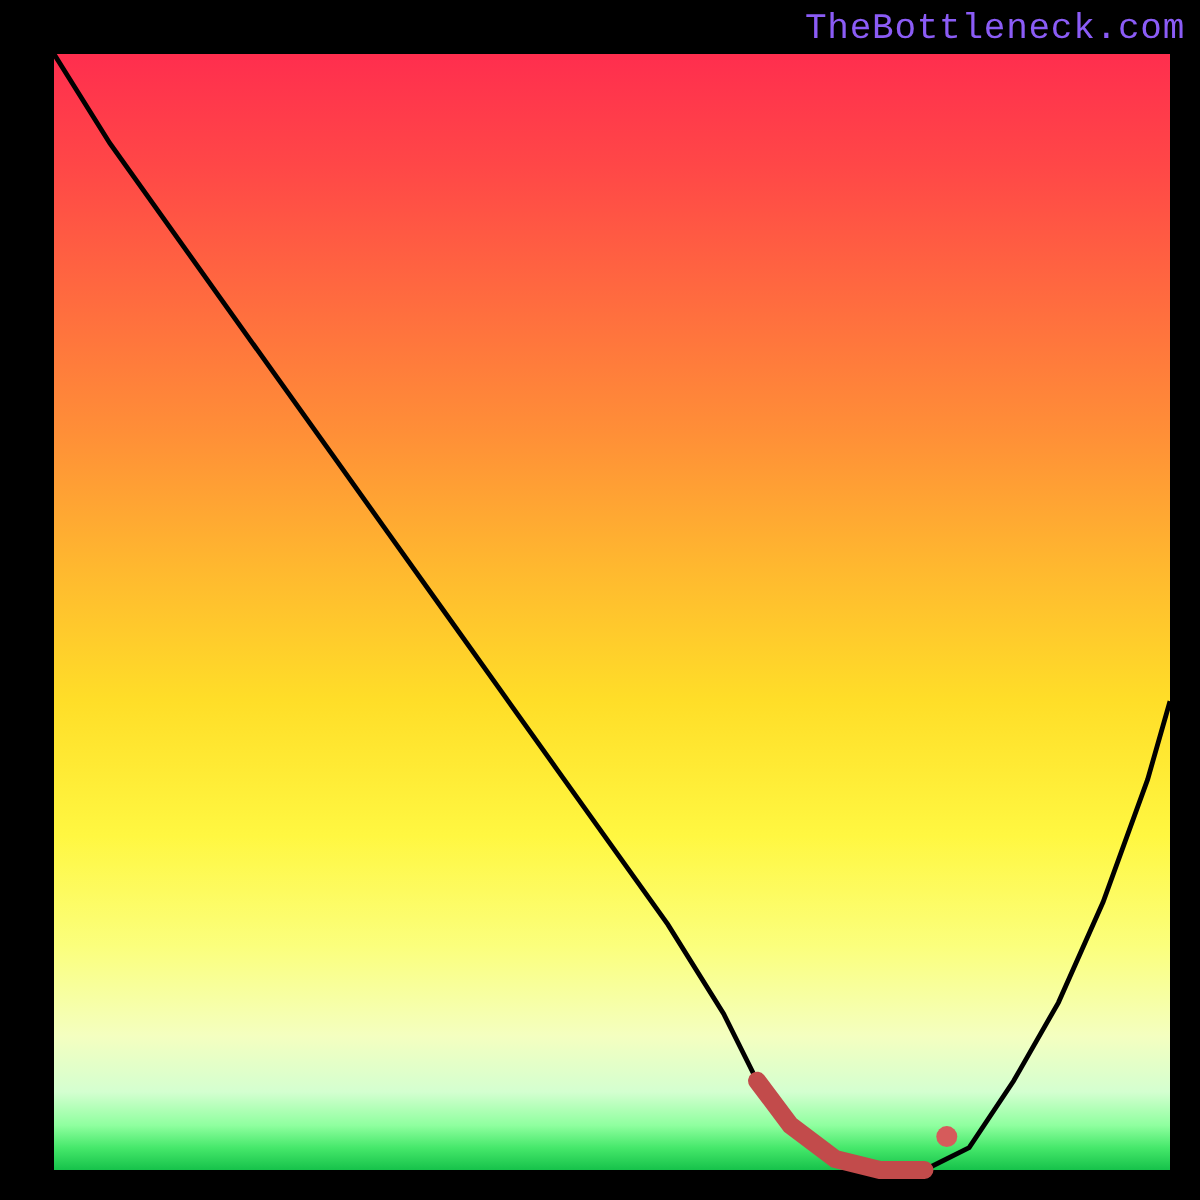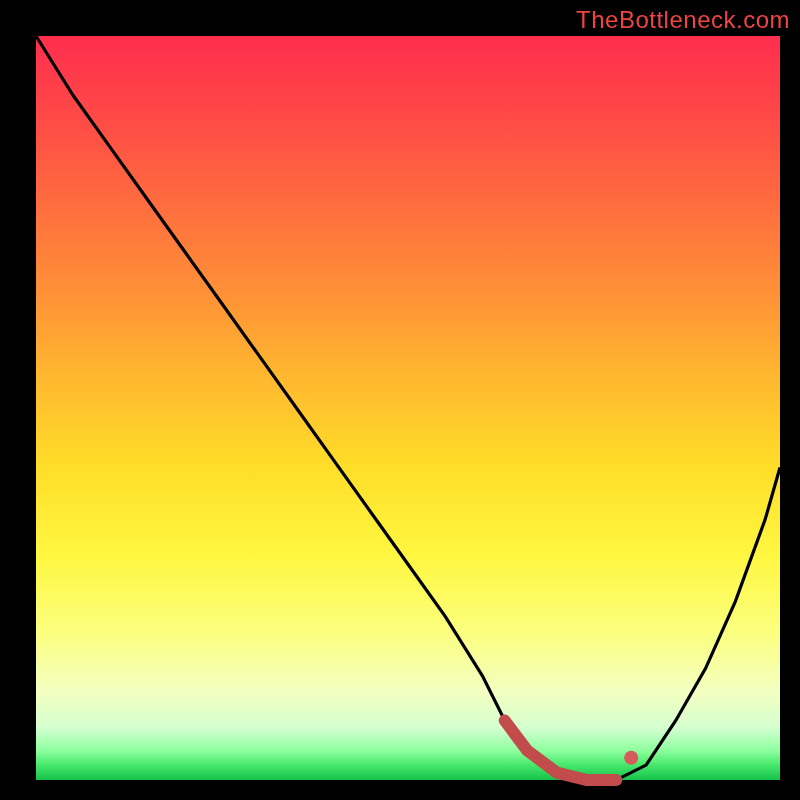--- a/index.html
+++ b/index.html
@@ -37,23 +37,23 @@
       #d4ffd0 93%,
       #8fff9f 96%,
       #46e86b 98%,
       #16c24a 100%
     );
   }
   .watermark {
     position: absolute;
     top: 6px;
     right: 10px;
-    font-family: Liberation Sans, sans-serif;
+    font-family: Liberation Mono, monospace;
     font-size: 24px;
-    color: #ef4444;
+    color: #8b5cf6;
     letter-spacing: 0.5px;
     user-select: none;
   }
   svg.curve {
     position: absolute;
     left: 0;
     top: 0;
     width: 744px;
     height: 744px;
     overflow: visible;

